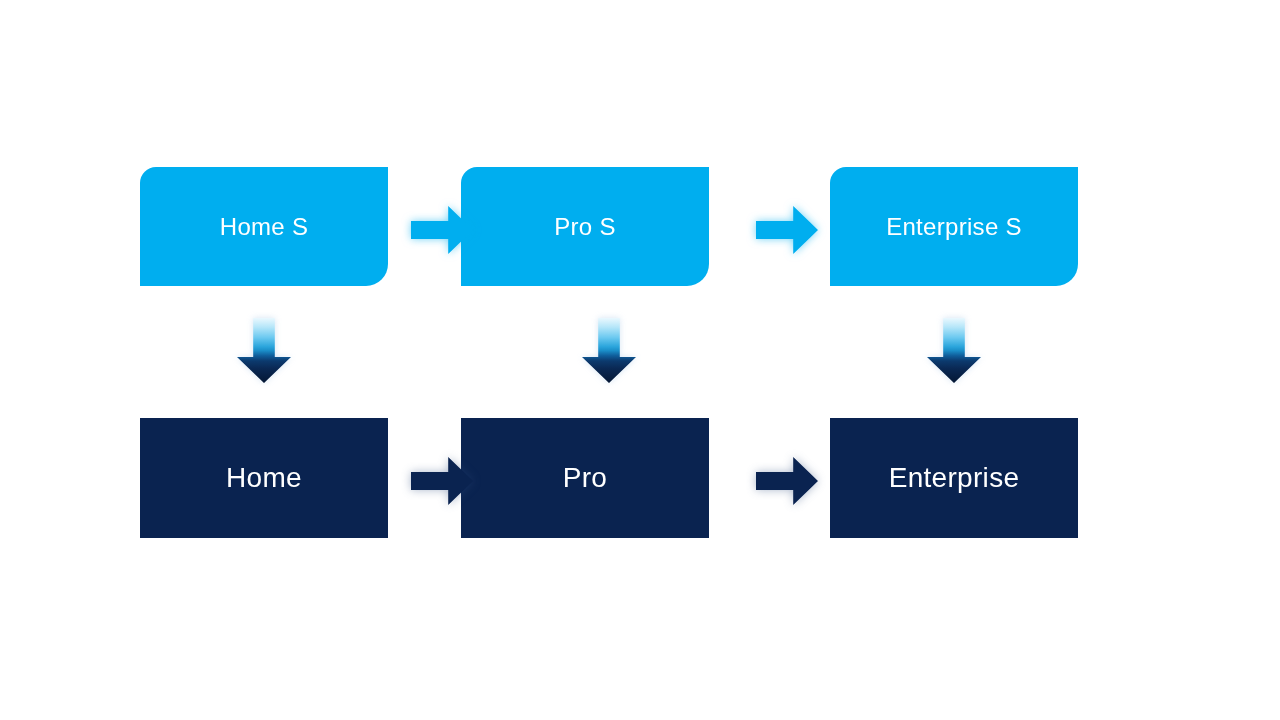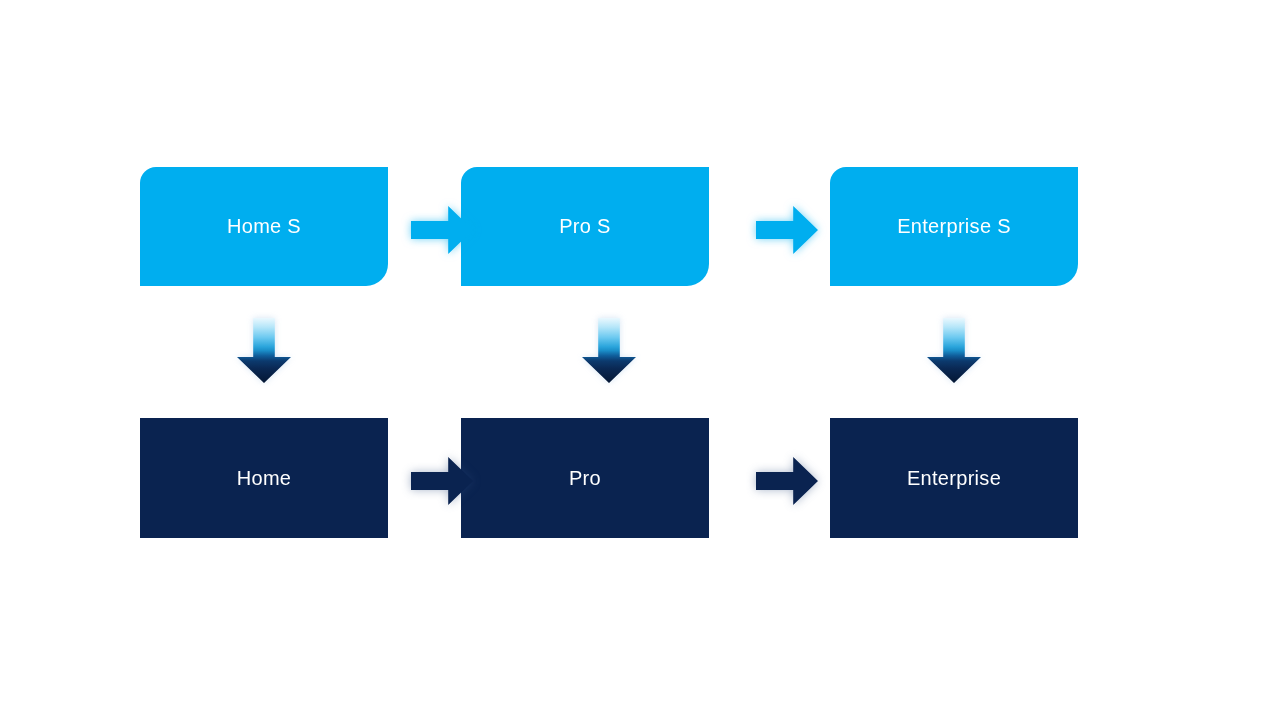--- a/index.html
+++ b/index.html
@@ -22,27 +22,27 @@
     height: 119px;
     display: flex;
     align-items: center;
     justify-content: center;
     color: #ffffff;
   }
   .node-top {
     top: 167px;
     background: #00AEEF;
     border-radius: 16px 0 22px 0;
-    font-size: 20px;
+    font-size: 24px;
   }
   .node-bottom {
     top: 418px;
     height: 120px;
     background: #0A2350;
-    font-size: 20px;
+    font-size: 28px;
   }
   .col-0 { left: 140px; }
   .col-1 { left: 461px; }
   .col-2 { left: 830px; }
   .label { white-space: nowrap; letter-spacing: 0.3px; }
 
   
   .harrow {
     position: absolute;
     width: 62px;

